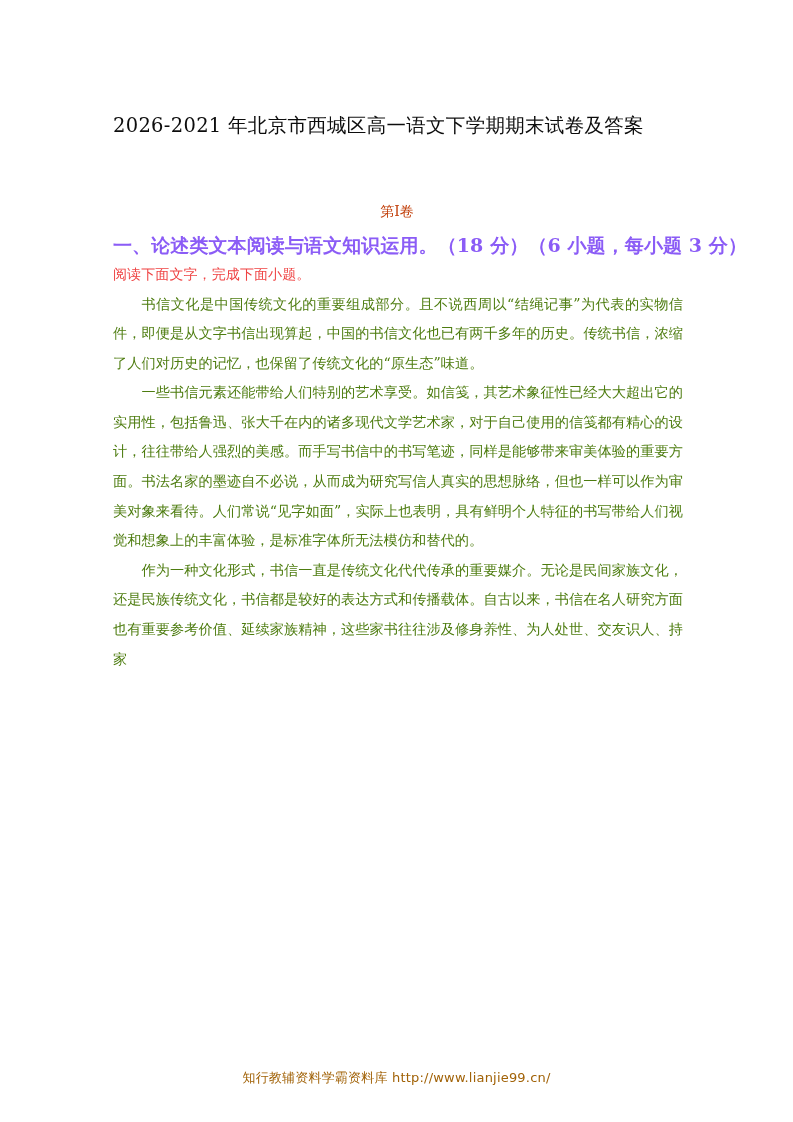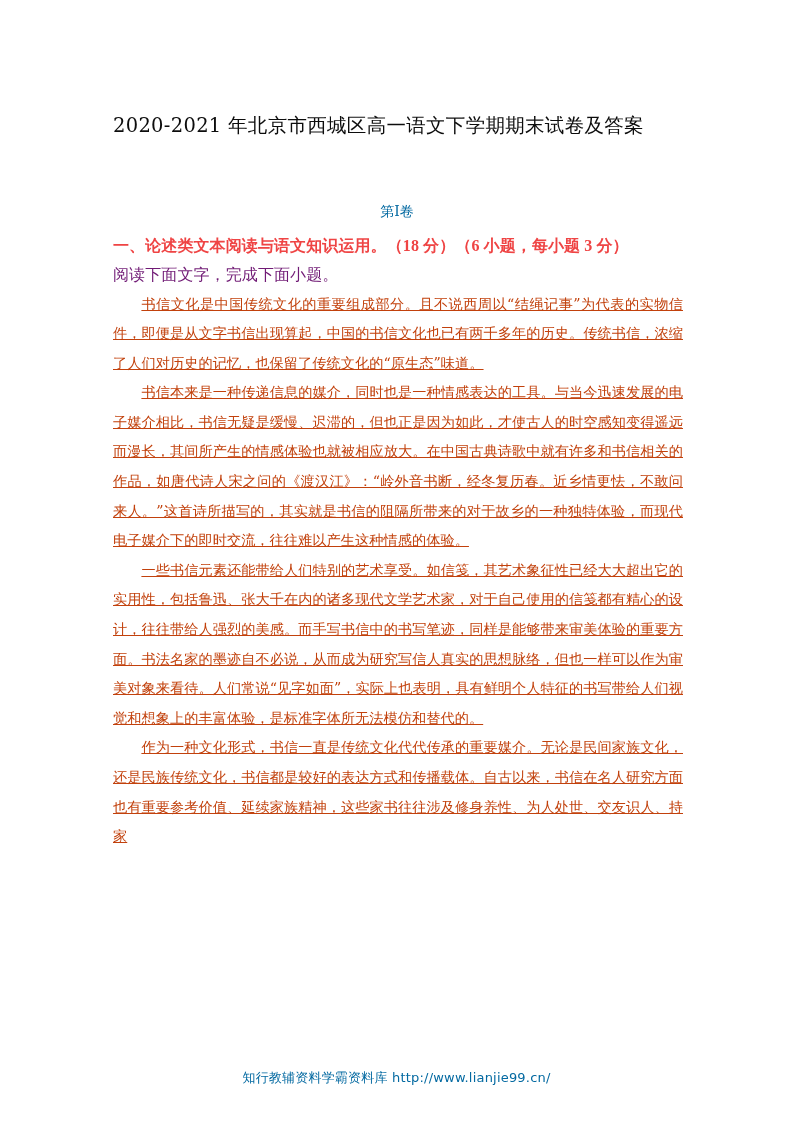--- a/index.html
+++ b/index.html
@@ -39,96 +39,93 @@
 
   
   .vol-heading {
     position: absolute;
     left: 113px;
     top: 200px;
     width: 568px;
     text-align: center;
     font-size: 14px;
     line-height: 22px;
-    color: #0369a1;
+    color: #c2410c;
   }
 
   
   .body-block {
     position: absolute;
     left: 113px;
     top: 231px;
     width: 570px;
   }
 
   .section-heading {
-    font-size: 16px;
+    font-size: 19px;
     line-height: 29px;
     font-weight: bold;
-    color: #ef4444;
+    color: #8b5cf6;
     letter-spacing: 0.1px;
     white-space: nowrap;
-    font-family: Liberation Serif, serif;
   }
 
   .lead-line {
-    font-size: 16px;
+    font-size: 14px;
     line-height: 29.5px;
-    color: #701a75;
+    color: #ef4444;
     letter-spacing: 0.1px;
   }
 
   .para {
     font-size: 14.2px;
     line-height: 29.6px;
-    color: #c2410c;
+    color: #4d7c0f;
     text-align: justify;
     text-justify: inter-character;
     text-indent: 2em;
     letter-spacing: 0.05px;
     margin: 0;
-    text-decoration: underline;
   }
 
   .para.tight {
     word-spacing: -0.5px;
   }
 
   
   .footer-watermark {
     position: absolute;
     left: 0;
     top: 1068px;
     width: 793px;
     text-align: center;
     font-size: 13px;
     line-height: 20px;
-    color: #0369a1;
+    color: #a16207;
     font-family: "DejaVu Sans", "Liberation Sans", sans-serif;
     letter-spacing: 0.2px;
   }
 </style>
 </head>
 <body>
 
 <div class="page">
 
-  <h1 class="doc-title">2020-2021 年北京市西城区高一语文下学期期末试卷及答案</h1>
+  <h1 class="doc-title">2026-2021 年北京市西城区高一语文下学期期末试卷及答案</h1>
 
   <div class="vol-heading">第Ⅰ卷</div>
 
   <div class="body-block">
 
     <div class="section-heading">一、论述类文本阅读与语文知识运用。（18 分）（6 小题，每小题 3 分）</div>
 
     <div class="lead-line">阅读下面文字，完成下面小题。</div>
 
     <p class="para">书信文化是中国传统文化的重要组成部分。且不说西周以“结绳记事”为代表的实物信件，即便是从文字书信出现算起，中国的书信文化也已有两千多年的历史。传统书信，浓缩了人们对历史的记忆，也保留了传统文化的“原生态”味道。</p>
 
-    <p class="para">书信本来是一种传递信息的媒介，同时也是一种情感表达的工具。与当今迅速发展的电子媒介相比，书信无疑是缓慢、迟滞的，但也正是因为如此，才使古人的时空感知变得遥远而漫长，其间所产生的情感体验也就被相应放大。在中国古典诗歌中就有许多和书信相关的作品，如唐代诗人宋之问的《渡汉江》：“岭外音书断，经冬复历春。近乡情更怯，不敢问来人。”这首诗所描写的，其实就是书信的阻隔所带来的对于故乡的一种独特体验，而现代电子媒介下的即时交流，往往难以产生这种情感的体验。</p>
 
     <p class="para">一些书信元素还能带给人们特别的艺术享受。如信笺，其艺术象征性已经大大超出它的实用性，包括鲁迅、张大千在内的诸多现代文学艺术家，对于自己使用的信笺都有精心的设计，往往带给人强烈的美感。而手写书信中的书写笔迹，同样是能够带来审美体验的重要方面。书法名家的墨迹自不必说，从而成为研究写信人真实的思想脉络，但也一样可以作为审美对象来看待。人们常说“见字如面”，实际上也表明，具有鲜明个人特征的书写带给人们视觉和想象上的丰富体验，是标准字体所无法模仿和替代的。</p>
 
 
     <p class="para">作为一种文化形式，书信一直是传统文化代代传承的重要媒介。无论是民间家族文化，还是民族传统文化，书信都是较好的表达方式和传播载体。自古以来，书信在名人研究方面也有重要参考价值、延续家族精神，这些家书往往涉及修身养性、为人处世、交友识人、持家</p>
 
   </div>
 
   <div class="footer-watermark">知行教辅资料学霸资料库 http://www.lianjie99.cn/</div>
 

